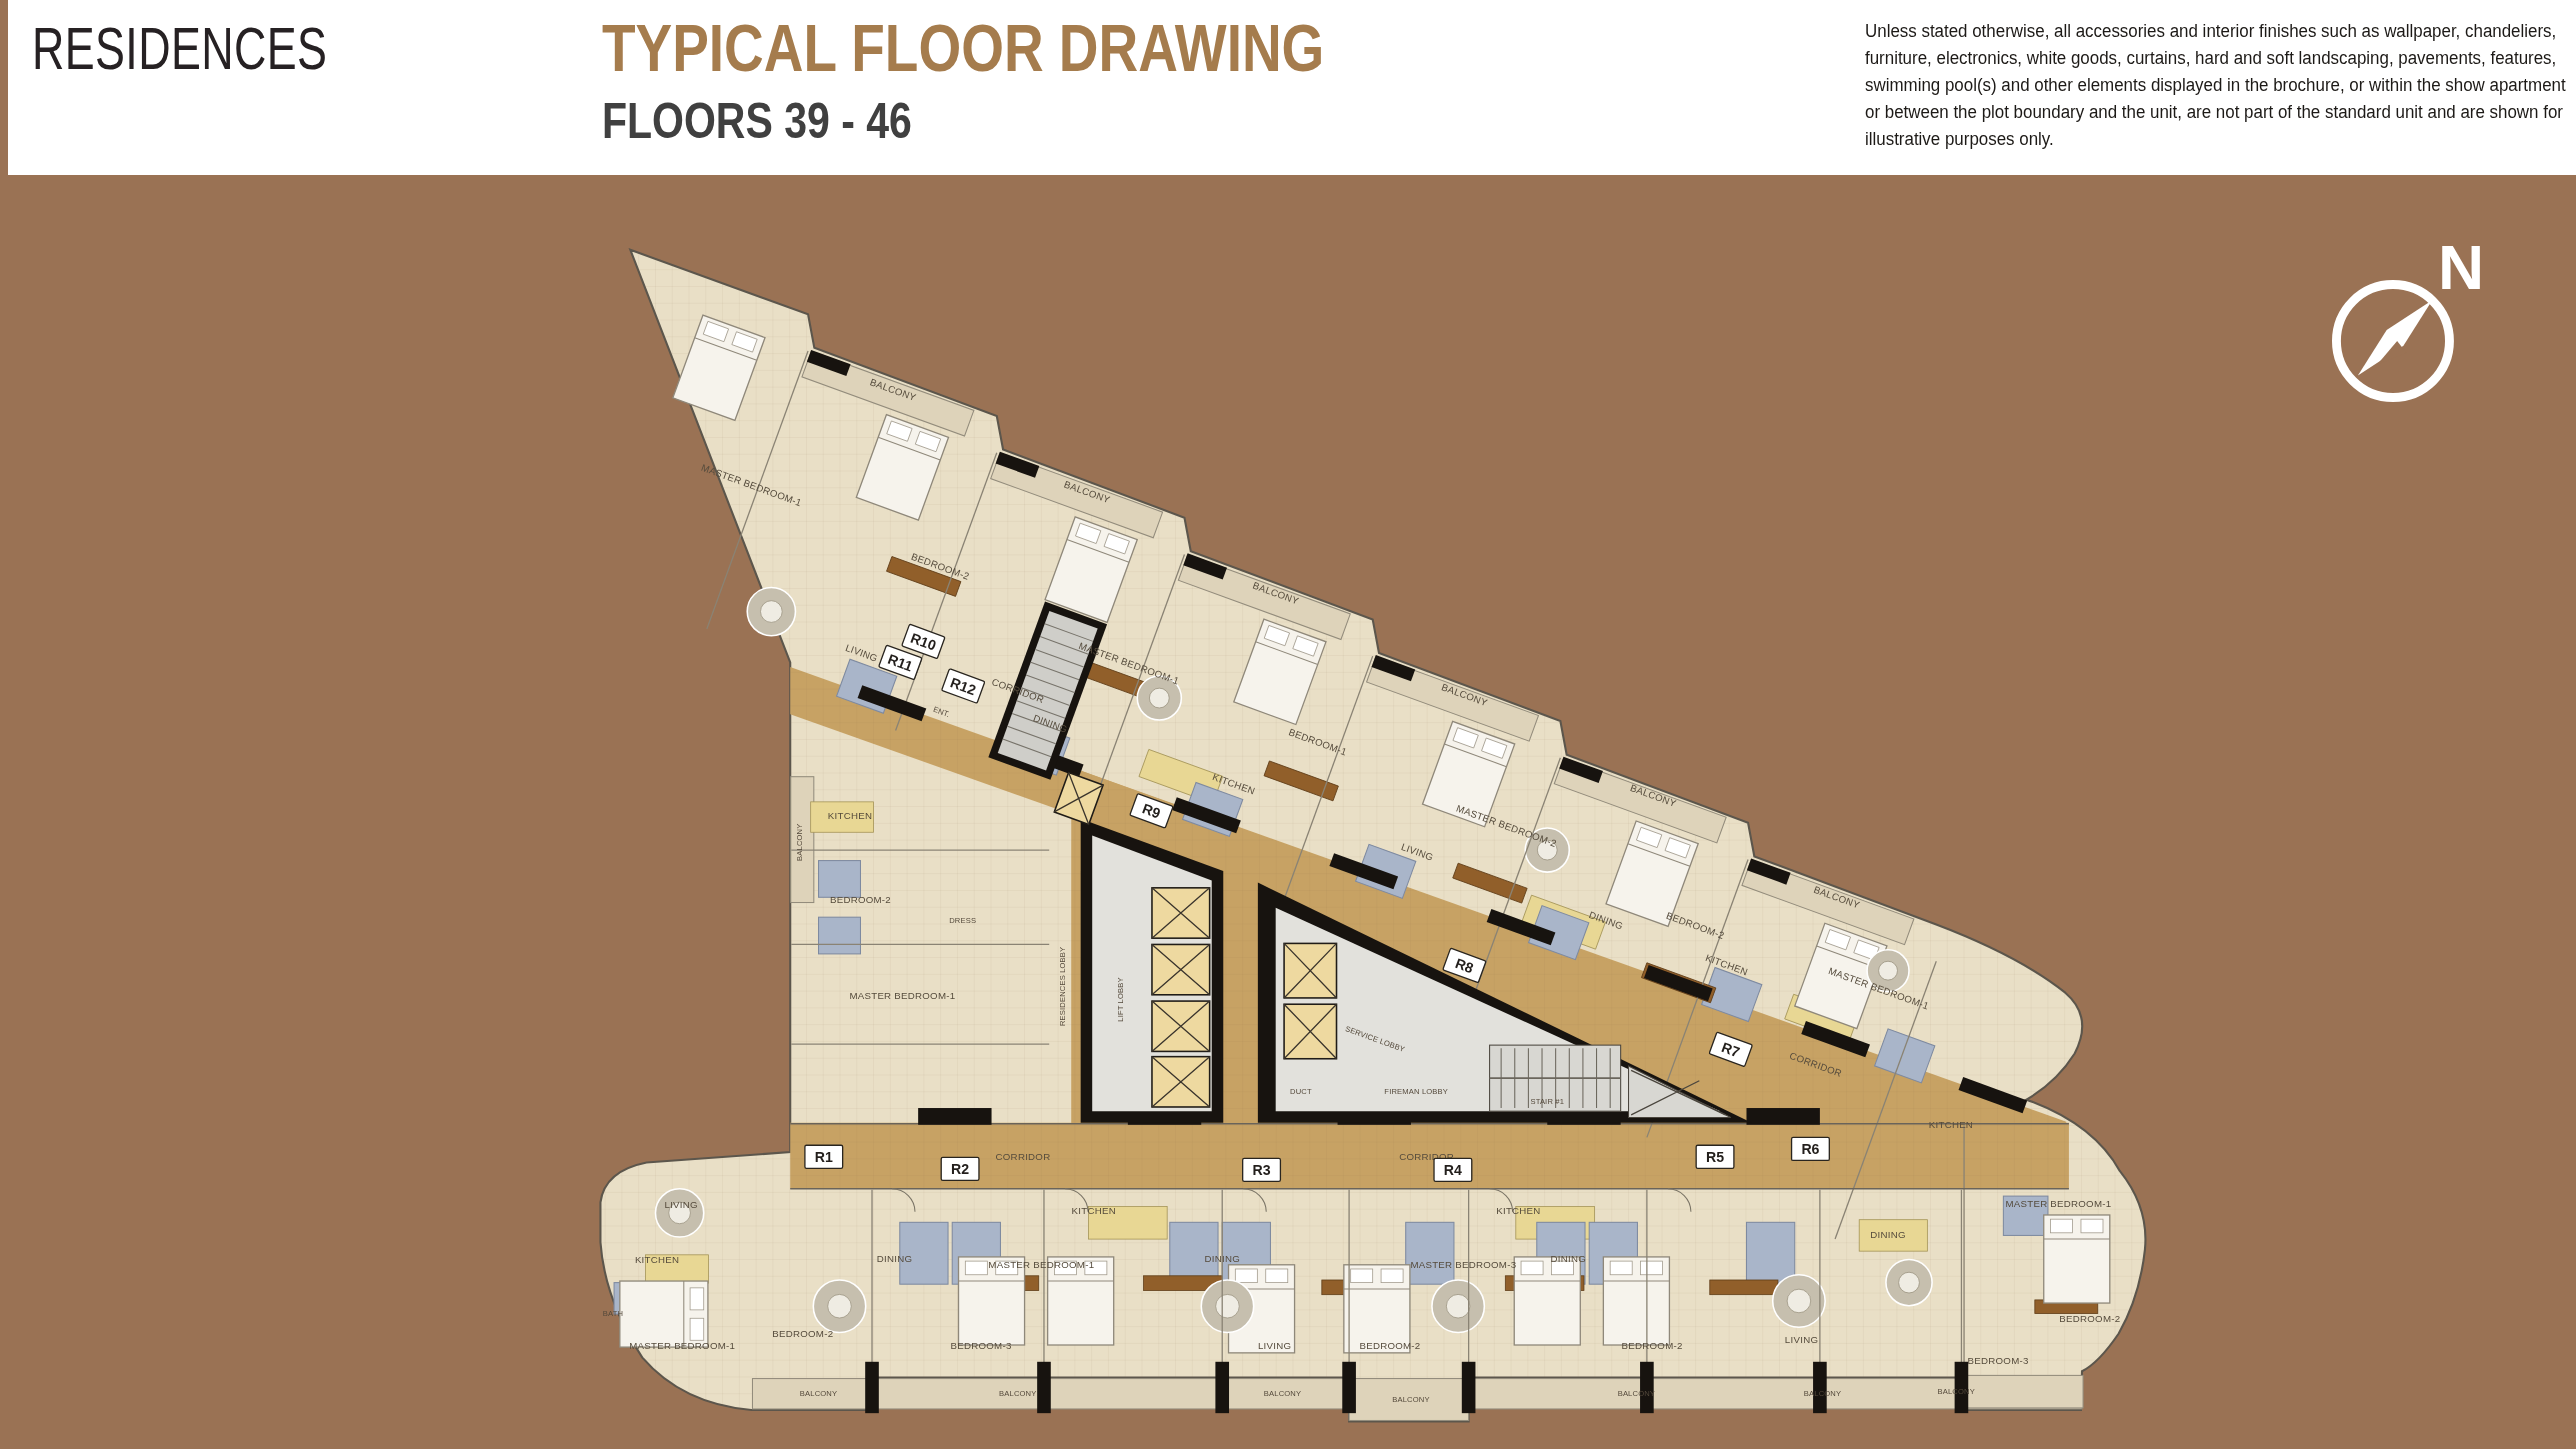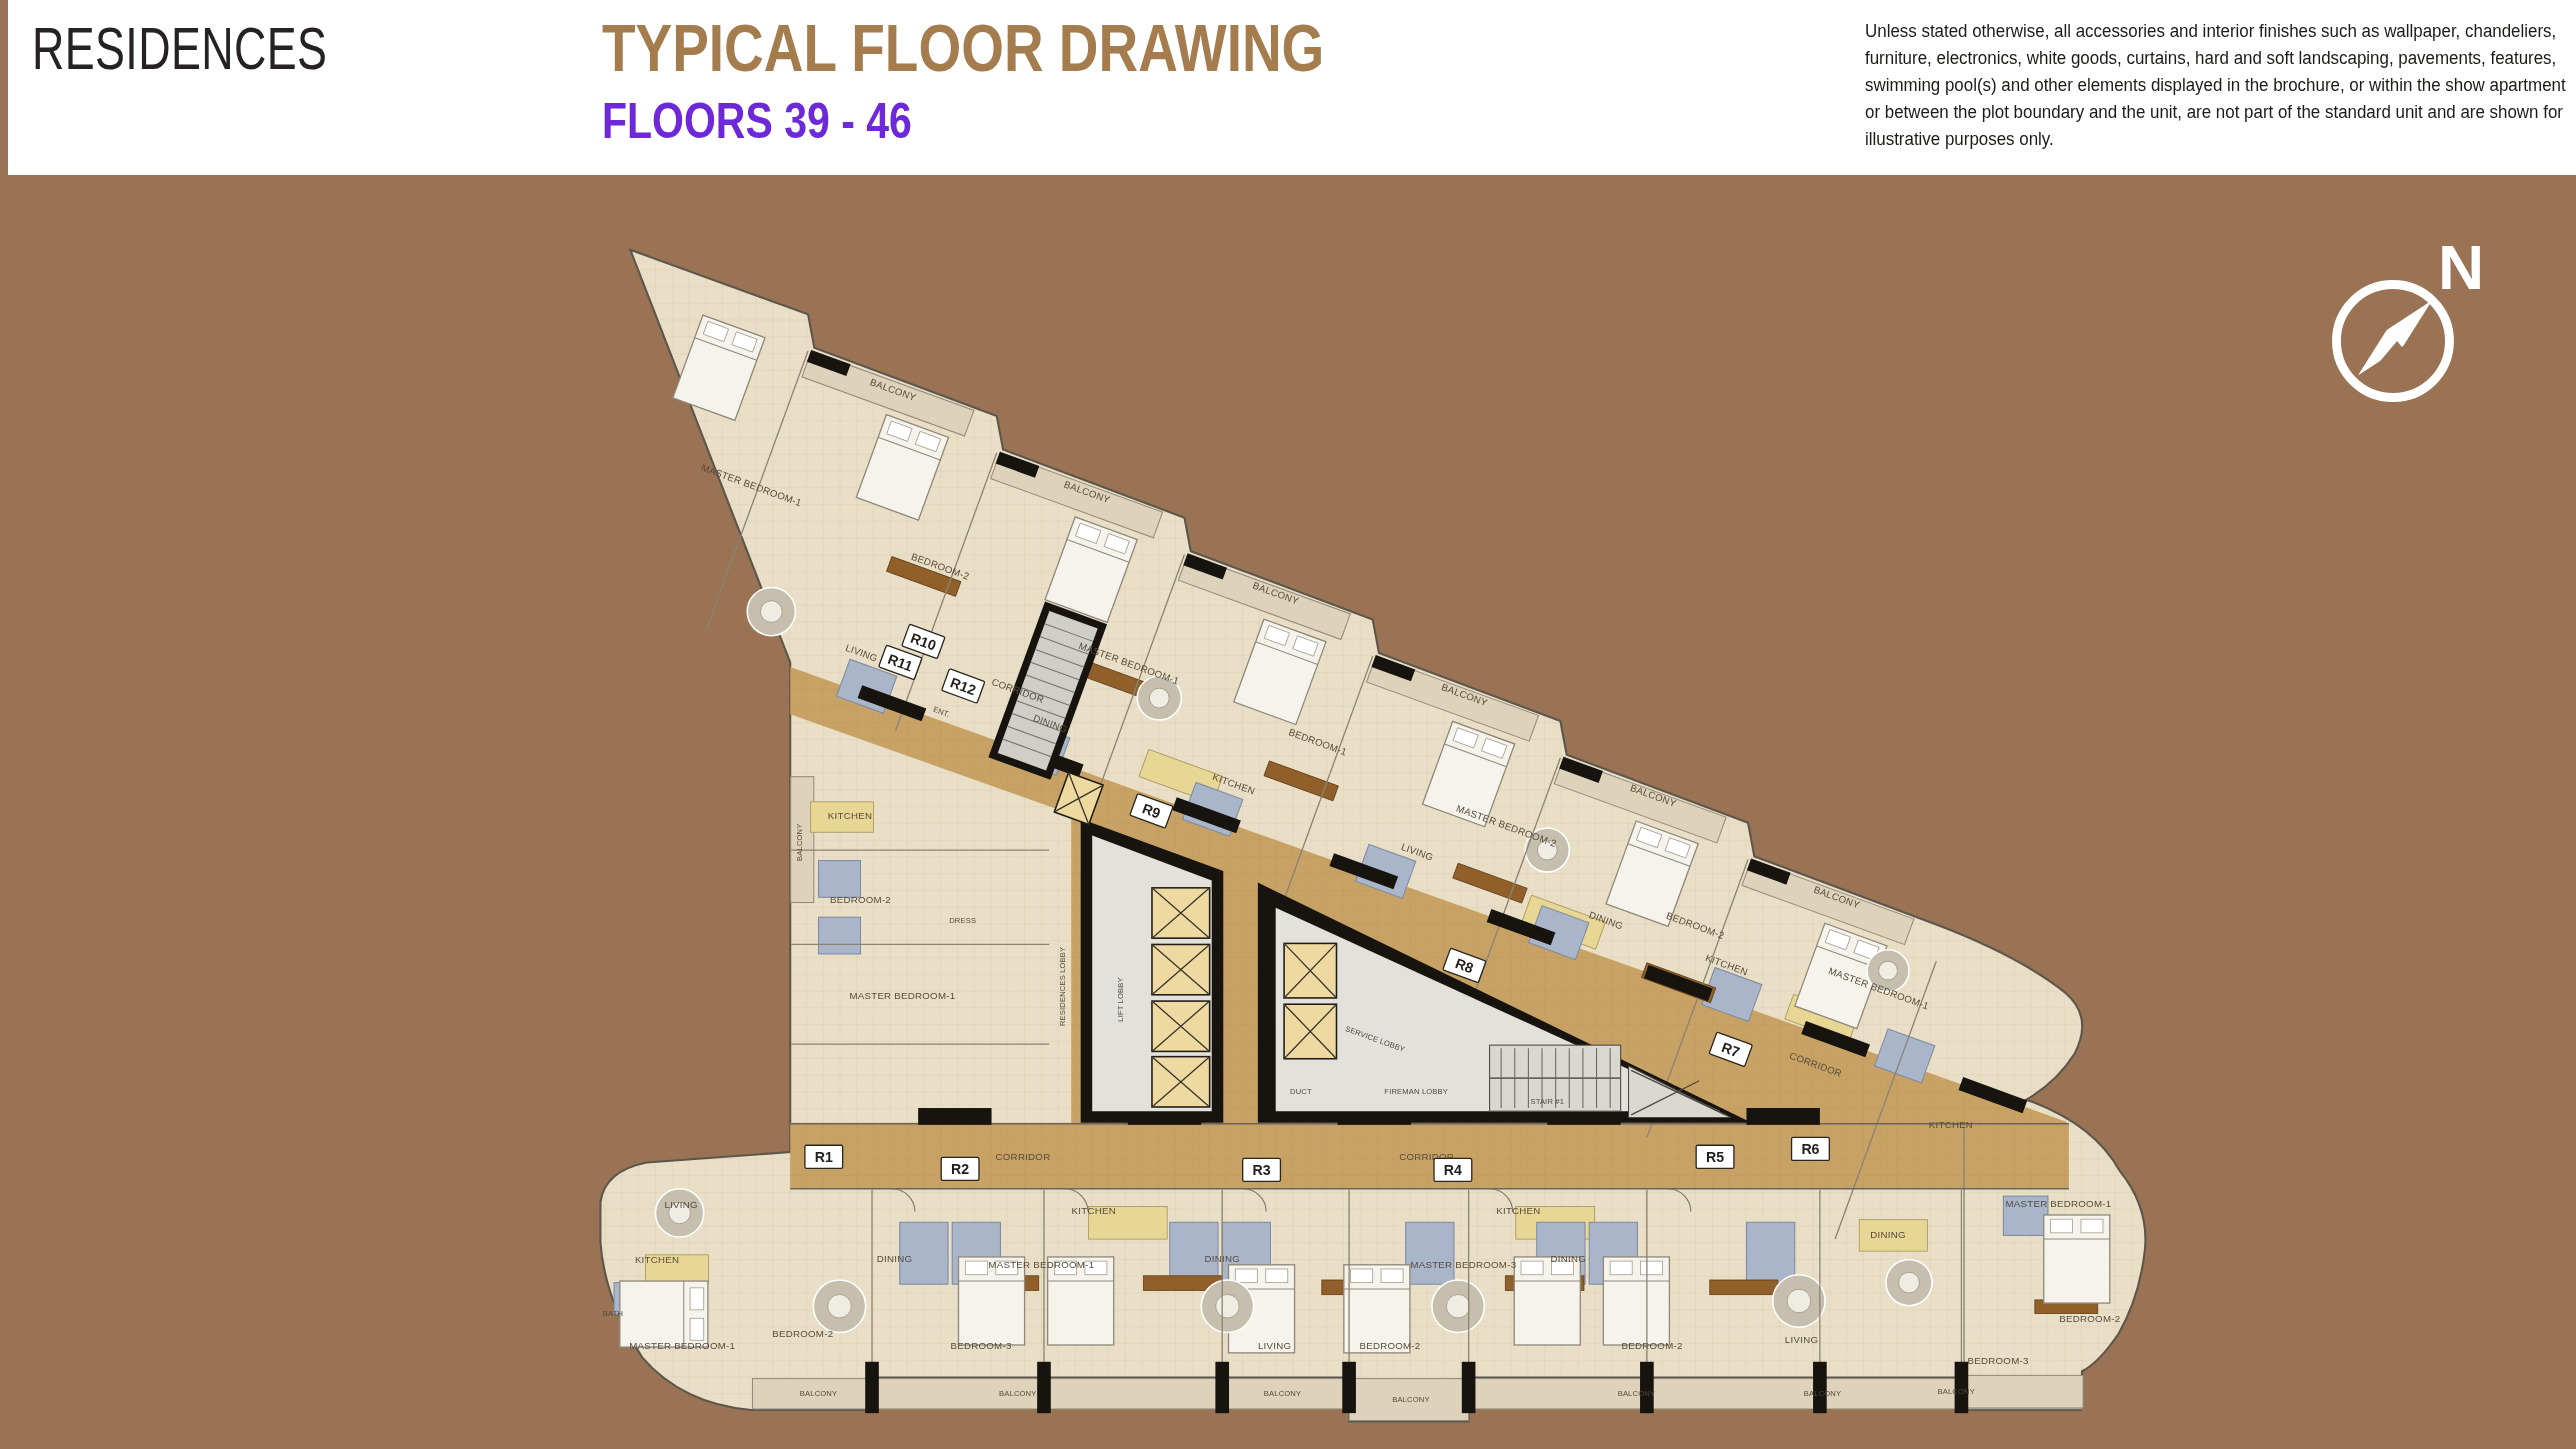--- a/index.html
+++ b/index.html
@@ -9,21 +9,21 @@
   }
   .header{position:absolute;left:8px;top:0;width:2576px;height:175px;background:#ffffff;}
   .cond{display:inline-block;transform-origin:0 50%;white-space:nowrap;}
   .brand{position:absolute;left:24px;top:14.7px;font-size:59px;font-weight:500;
          letter-spacing:0.5px;color:#262123;}
   .brand .cond{transform:scaleX(.76);}
   .title{position:absolute;left:594px;top:9.4px;font-size:67px;font-weight:700;
          color:#a57c4d;}
   .title .cond{transform:scaleX(.82);}
   .subtitle{position:absolute;left:594px;top:92px;font-size:50px;font-weight:700;
-         color:#6d28d9;text-align:right;}
+         color:#404040;text-align:right;}
   .subtitle .cond{transform:scaleX(.82);}
   .disclaimer{position:absolute;left:1857px;top:18px;width:750px;
          font-size:18px;line-height:1.5;color:#1d1a17;
          transform:scaleX(.94);transform-origin:0 0;}
   .canvas{position:absolute;left:0;top:175px;width:2576px;height:1275px;background:#9a7254;}
   svg text{font-family:"Liberation Sans",sans-serif;}
   .utxt{font-size:27px;font-weight:700;fill:#231f1c;text-anchor:middle;}
   .ubox{fill:#ffffff;stroke:#29251f;stroke-width:2.5px;}
   .rtxt{font-size:18.5px;fill:#554b3c;text-anchor:middle;letter-spacing:.5px;}
   .ttxt{font-size:14.5px;fill:#54493b;text-anchor:middle;letter-spacing:.3px;}

